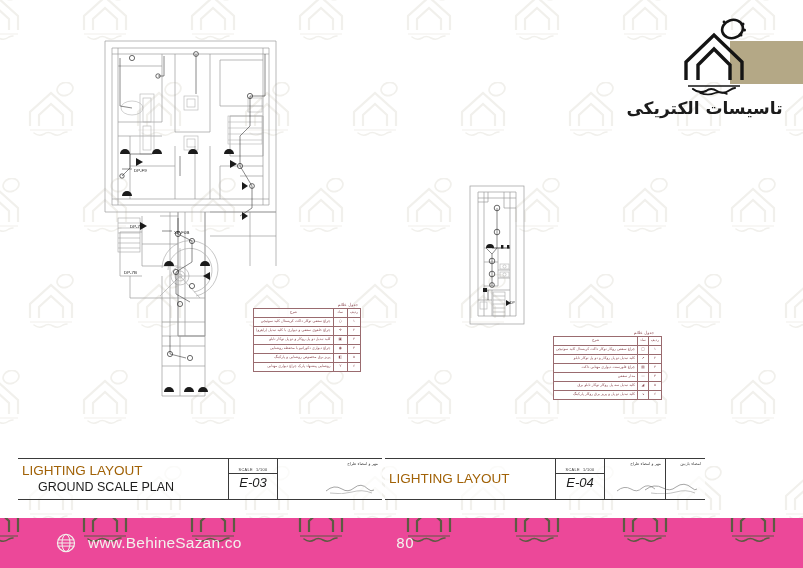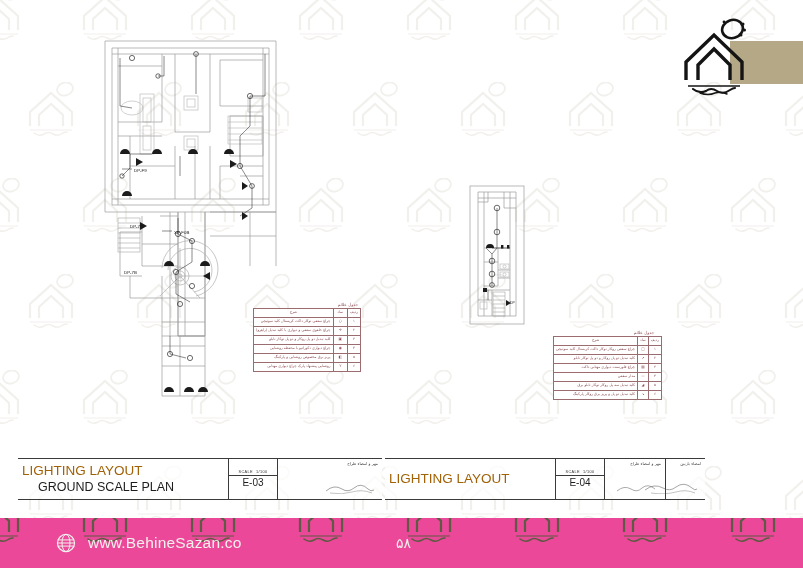--- a/index.html
+++ b/index.html
@@ -46,21 +46,21 @@
   
   .titleblock{position:absolute;border-top:0.7px solid #3a3a3a;border-bottom:0.7px solid #3a3a3a;
               background:rgba(255,255,255,.7);}
   .tb-inner{display:flex;align-items:stretch;height:100%;}
   .tb-names{flex:0 0 auto;padding:3px 6px 3px 4px;display:flex;flex-direction:column;justify-content:center;}
   .tb-l1{font-size:13.5px;color:#a16207;line-height:1.25;}
   .tb-l2{font-size:12.5px;color:#1d1d1d;line-height:1.25;padding-left:16px;}
   .tb-col{flex:0 0 auto;border-left:0.7px solid #3a3a3a;display:flex;flex-direction:column;justify-content:center;align-items:center;}
   .tb-scale{font-size:3.8px;color:#2f2f2f;letter-spacing:.4px;border-bottom:0.7px solid #3a3a3a;
             width:100%;text-align:center;padding:2px 0 1px;}
-  .tb-code{font-size:10px;color:#1d1d1d;padding:1px 8px 2px;}
+  .tb-code{font-size:13px;color:#1d1d1d;padding:1px 8px 2px;font-style:italic;}
   .tb-sig{flex:0 0 auto;border-left:0.7px solid #3a3a3a;position:relative;}
   .tb-sig-label{position:absolute;top:2px;right:4px;font-size:4px;color:#3a3a3a;direction:rtl;
                 font-family:"DejaVu Sans",sans-serif;white-space:nowrap;}
   .tb-scribble{position:absolute;bottom:5px;right:6px;opacity:.55;}
 
   
   .footer{position:absolute;left:0;top:518px;width:803px;height:50px;background:#ec4899;overflow:hidden;padding-left:28px;}
   .footer-wm{position:absolute;inset:0;opacity:1;}
   .footer-inner{position:absolute;inset:0;display:flex;align-items:center;}
   .globe{margin-left:56px;width:20px;height:20px;flex:0 0 auto;}
@@ -620,20 +620,21 @@
           <circle cx="69" cy="6" r="1.5"></circle>
             <circle cx="70.5" cy="12" r="1.5"></circle>
           <circle cx="67" cy="17" r="1.5"></circle>
             <circle cx="50" cy="4" r="1.4"></circle>
         </g>
         <path d="M14 68 L66 68" stroke="#141414" stroke-width="1.6"></path>
         <path d="M19 71 q6 5 13 2 q5 -4 11 0 q6 4 13 -1 q3 -2 5 -2" fill="none" stroke="#141414" stroke-width="2.1" stroke-linecap="round"></path>
         <path d="M26 75 q8 3 15 0 q6 -2 12 1" fill="none" stroke="#141414" stroke-width="1.4" stroke-linecap="round"></path>
       </svg>
     </div>
+    <div class="logo-fa">تاسیسات الکتریکی</div>
   </div>
 
   <div class="sheet" style="left:100px;top:36px;width:190px;height:390px;">
     <svg viewBox="0 0 190 390" xmlns="http://www.w3.org/2000/svg">
       <g stroke="#9b9b9b" fill="none" stroke-width="0.7">
 
         <path d="M5 5 L176 5 L176 176 L105 176 L105 300 L78 300 L78 176 L5 176 Z"></path>
 
         <path d="M12 12 L169 12 L169 169 L12 169 Z"></path>
         <path d="M12 18 L169 18"></path>
@@ -1073,17 +1074,17 @@
       </div>
     <div class="footer-inner">
       <span class="globe">
         <svg viewBox="0 0 22 22" xmlns="http://www.w3.org/2000/svg">
           <circle cx="11" cy="11" r="9.4" fill="none" stroke="#f2f1ec" stroke-width="1.3"></circle>
           <ellipse cx="11" cy="11" rx="4.4" ry="9.4" fill="none" stroke="#f2f1ec" stroke-width="1.1"></ellipse>
           <path d="M1.9 7.6 L20.1 7.6 M1.6 11 L20.4 11 M1.9 14.4 L20.1 14.4" fill="none" stroke="#f2f1ec" stroke-width="1.1"></path>
         </svg>
       </span>
       <span class="site">www.BehineSazan.co</span>
-      <span class="pageno">۵۸</span>
+      <span class="pageno">80</span>
     </div>
   </div>
 
 </div>
 
 </body></html>

